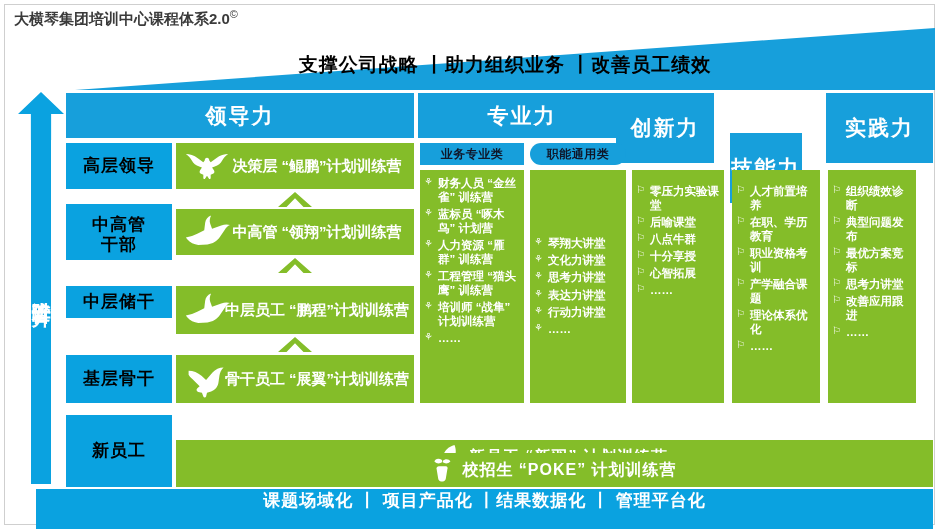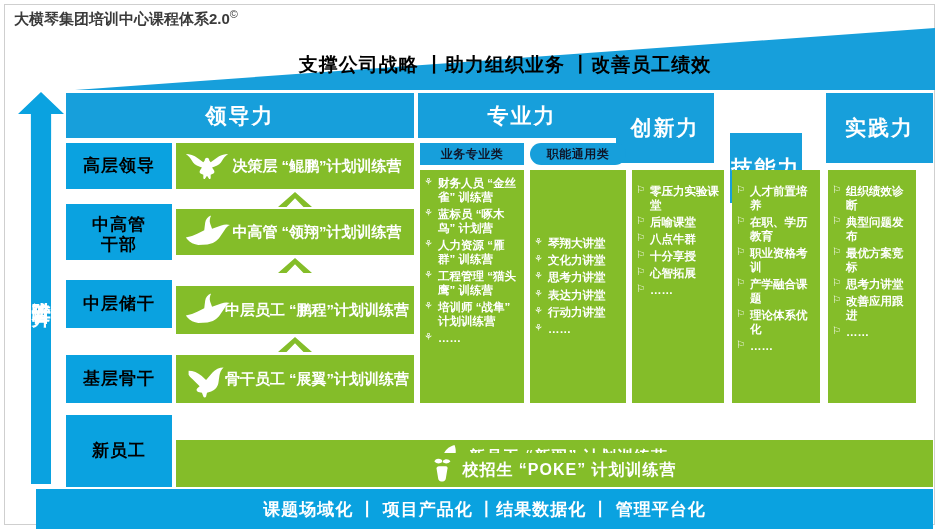--- a/index.html
+++ b/index.html
@@ -115,21 +115,21 @@
     position:absolute; left:176px; width:757px; height:34px; background:#84bd29;
     display:flex; align-items:center; justify-content:center;
     color:#fff; font-size:16px; font-weight:bold; letter-spacing:1px;
   }
   .new-bar .gicon{ margin-right:10px; display:inline-flex; }
 
   
   .bottom-banner{
     position:absolute; left:36px; top:489px; width:897px; height:40px;
     background:#0aa2e0;
-    display:flex; align-items:center; justify-content:center;
+    display:flex; align-items:flex-start; justify-content:center;
     color:#fff; font-size:17px; font-weight:bold; letter-spacing:1px;
   }
 </style>
 </head>
 <body>
 
 <div id="root">
   <div class="frame"></div>
 
   <div class="doc-title">
@@ -161,21 +161,21 @@
     <span>实践力</span>
   </div>
 
   <div class="level-box" style="top:143px; height:46px;">
     <span>高层领导</span>
   </div>
   <div class="level-box" style="top:204px; height:56px;">
     <span style="white-space:pre-line;margin-top:6px;">中高管
 干部</span>
   </div>
-  <div class="level-box" style="top:280px; height:48px;">
+  <div class="level-box" style="top:286px; height:32px;">
     <span>中层储干</span>
   </div>
   <div class="level-box" style="top:355px; height:48px;">
     <span>基层骨干</span>
   </div>
   <div class="level-box" style="top:415px; height:72px;">
     <span>新员工</span>
   </div>
 
   <div class="lead-bar" style="top:143px; height:46px;">

